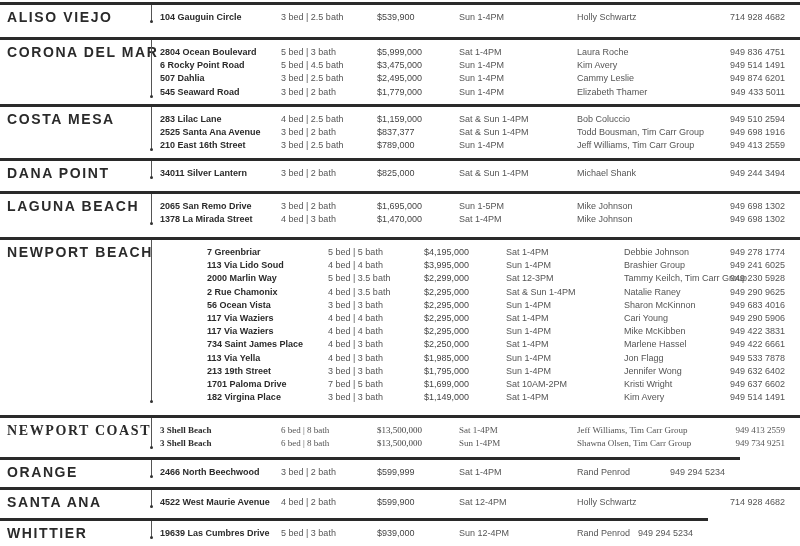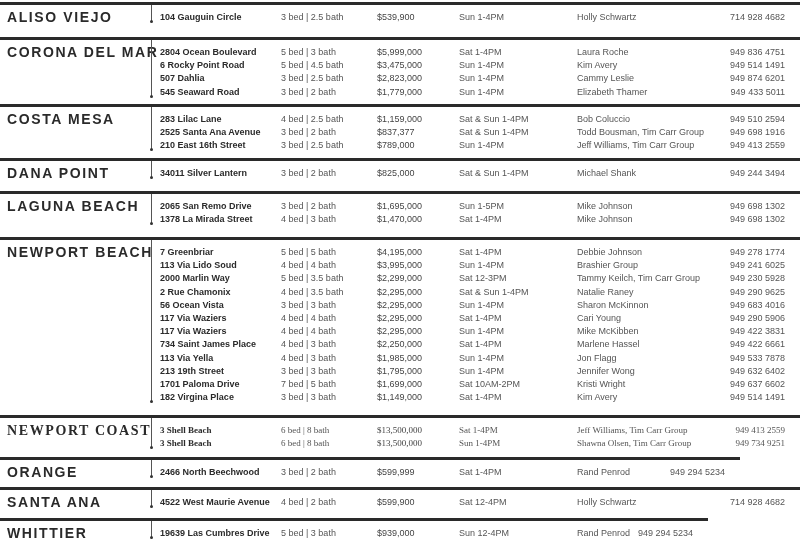--- a/index.html
+++ b/index.html
@@ -68,21 +68,21 @@
         <span class="addr">6 Rocky Point Road</span>
         <span class="beds">5 bed | 4.5 bath</span>
         <span class="price">$3,475,000</span>
         <span class="time">Sun 1-4PM</span>
         <span class="agent">Kim Avery</span>
         <span class="phone">949 514 1491</span>
       </div>
       <div class="row">
         <span class="addr">507 Dahlia</span>
         <span class="beds">3 bed | 2.5 bath</span>
-        <span class="price">$2,823,000</span>
+        <span class="price">$2,495,000</span>
         <span class="time">Sun 1-4PM</span>
         <span class="agent">Cammy Leslie</span>
         <span class="phone">949 874 6201</span>
       </div>
       <div class="row">
         <span class="addr">545 Seaward Road</span>
         <span class="beds">3 bed | 2 bath</span>
         <span class="price">$1,779,000</span>
         <span class="time">Sun 1-4PM</span>
         <span class="agent">Elizabeth Thamer</span>
@@ -145,21 +145,21 @@
       </div>
       <div class="row">
         <span class="addr">1378 La Mirada Street</span>
         <span class="beds">4 bed | 3 bath</span>
         <span class="price">$1,470,000</span>
         <span class="time">Sat 1-4PM</span>
         <span class="agent">Mike Johnson</span>
         <span class="phone">949 698 1302</span>
       </div>
     </div>
-    <div class="section" style="position: absolute; left: 0px; width: 800px; top: 237px;">
+    <div class="section" style="position: absolute; left: 0px; width: 800px; top: 237px; padding-left: 47px;">
       <div class="city">NEWPORT BEACH</div>
       <div class="vline" style="height: 161.2px;"></div>
       <div class="vdot" style="top: 160.2px;"></div>
       <div class="row">
         <span class="addr">7 Greenbriar</span>
         <span class="beds">5 bed | 5 bath</span>
         <span class="price">$4,195,000</span>
         <span class="time">Sat 1-4PM</span>
         <span class="agent">Debbie Johnson</span>
         <span class="phone">949 278 1774</span>

